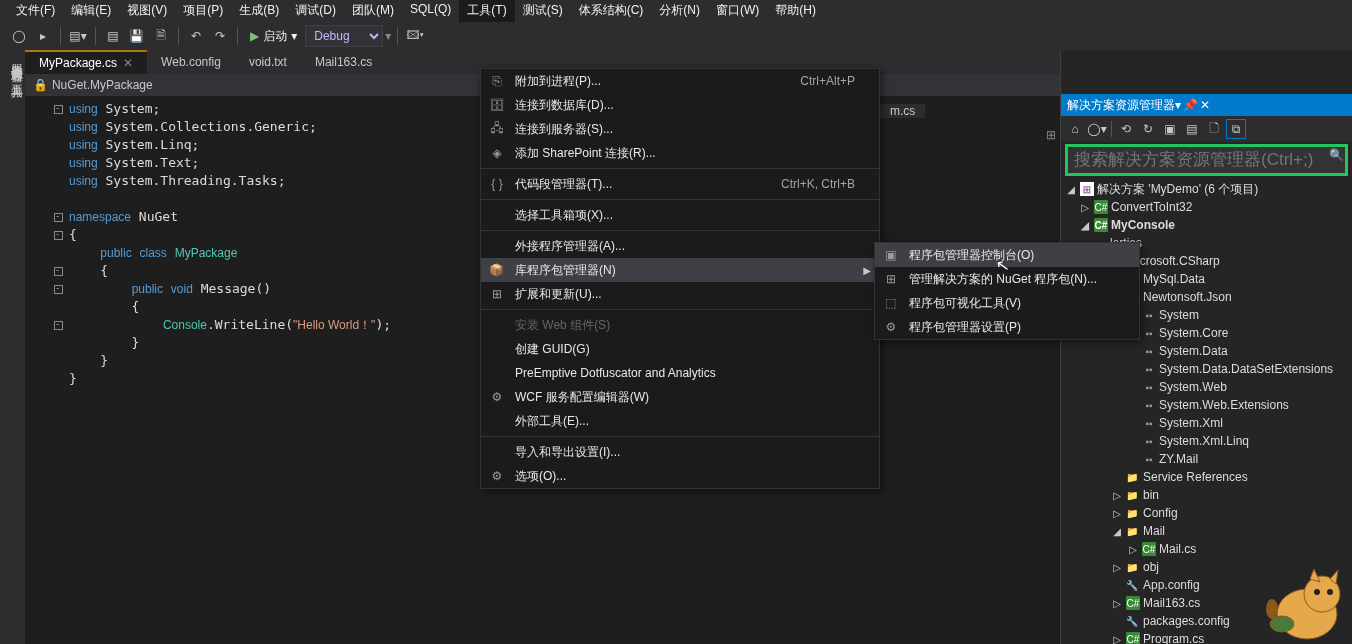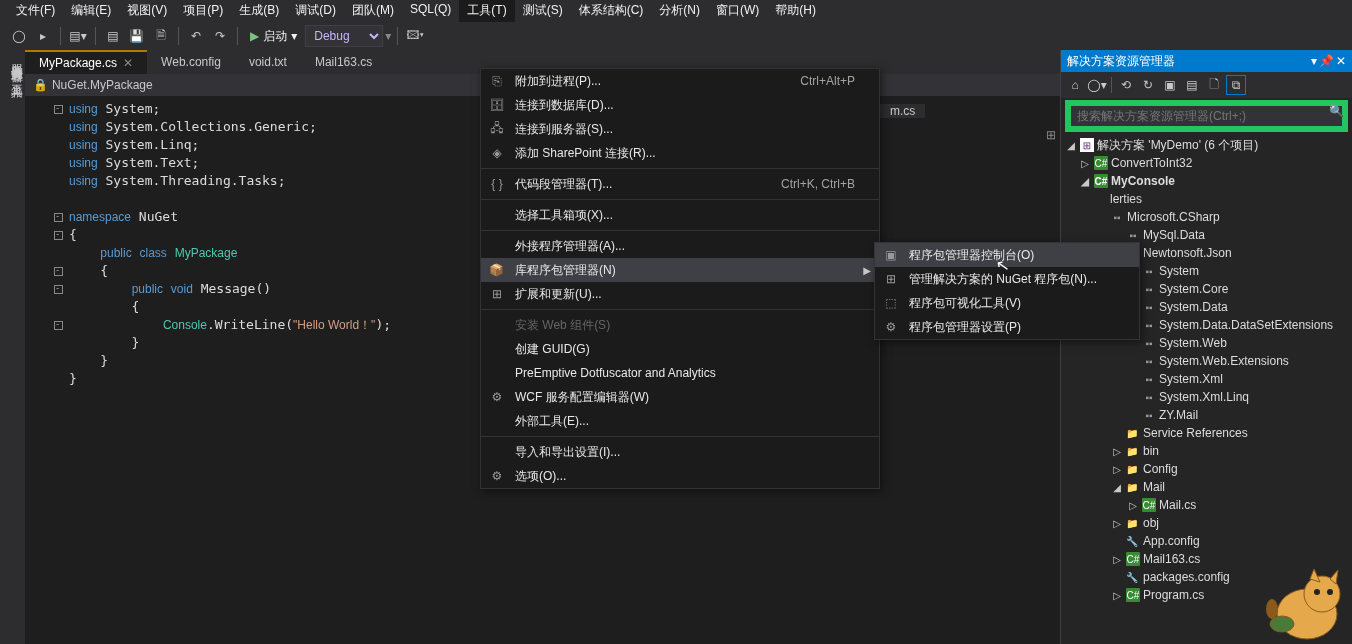--- a/index.html
+++ b/index.html
@@ -47,27 +47,27 @@
 .dropdown-menu .mitem.disabled { color: #656565; }
 .dropdown-menu .mitem .icon-slot { width: 20px; display: flex; justify-content: center; color: #999; }
 .dropdown-menu .mitem .shortcut { position: absolute; right: 24px; color: #a3a3a3; }
 .dropdown-menu .mitem .arrow { position: absolute; right: 8px; color: #c8c8c8; font-size: 10px; }
 .dropdown-menu .msep { height: 1px; background: #333337; margin: 3px 0; }
 
 .menu-tools { left: 480px; top: 18px; width: 400px; }
 .menu-sub { left: 874px; top: 192px; width: 266px; }
 
 .right-panel { position: absolute; right: 0; top: 0; width: 292px; height: 100%; background: #252526; border-left: 1px solid #3f3f46; }
-.panel-title { background: #007acc; color: #fff; height: 22px; display: flex; align-items: center; padding: 0 6px; justify-content: space-between; }
+.panel-title { background: #007acc; color: #fff; height: 22px; display: flex; align-items: center; padding: 0 6px; justify-content: flex-start; margin-top: 44px; }
 .panel-title .controls { display: flex; gap: 2px; }
 .panel-toolbar { height: 26px; display: flex; align-items: center; padding: 0 4px; gap: 2px; background: #2d2d30; }
 .panel-toolbar .btn { width: 20px; height: 20px; display:flex; align-items:center; justify-content:center; color:#c8c8c8; }
 .panel-toolbar .btn.boxed { border: 1px solid #007acc; }
 .search-box { margin: 2px 4px; position: relative; }
-.search-box input { width: 100%; background: #333337; border: 6px solid #22c55e; color: #888; padding: 3px 20px 3px 6px; font-size: 12px; }
+.search-box input { width: 100%; background: #333337; border: 3px solid #22c55e; color: #888; padding: 3px 20px 3px 6px; font-size: 17px; }
 .search-box .sicon { position: absolute; right: 4px; top: 4px; color: #888; }
 
 .tree { padding: 2px 0; overflow: auto; }
 .tree-row { display: flex; align-items: center; height: 18px; padding-left: 4px; gap: 3px; color: #dcdcdc; cursor: pointer; white-space: nowrap; }
 .tree-row .exp { width: 12px; text-align: center; color: #c8c8c8; font-size: 10px; }
 .tree-row .ticon { width: 14px; height: 14px; display:inline-flex; align-items:center; justify-content:center; font-size:10px; }
 .tree-row.bold { font-weight: bold; }
 .tree-row.indent1 { padding-left: 18px; }
 .tree-row.indent2 { padding-left: 34px; }
 .tree-row.indent3 { padding-left: 50px; }

